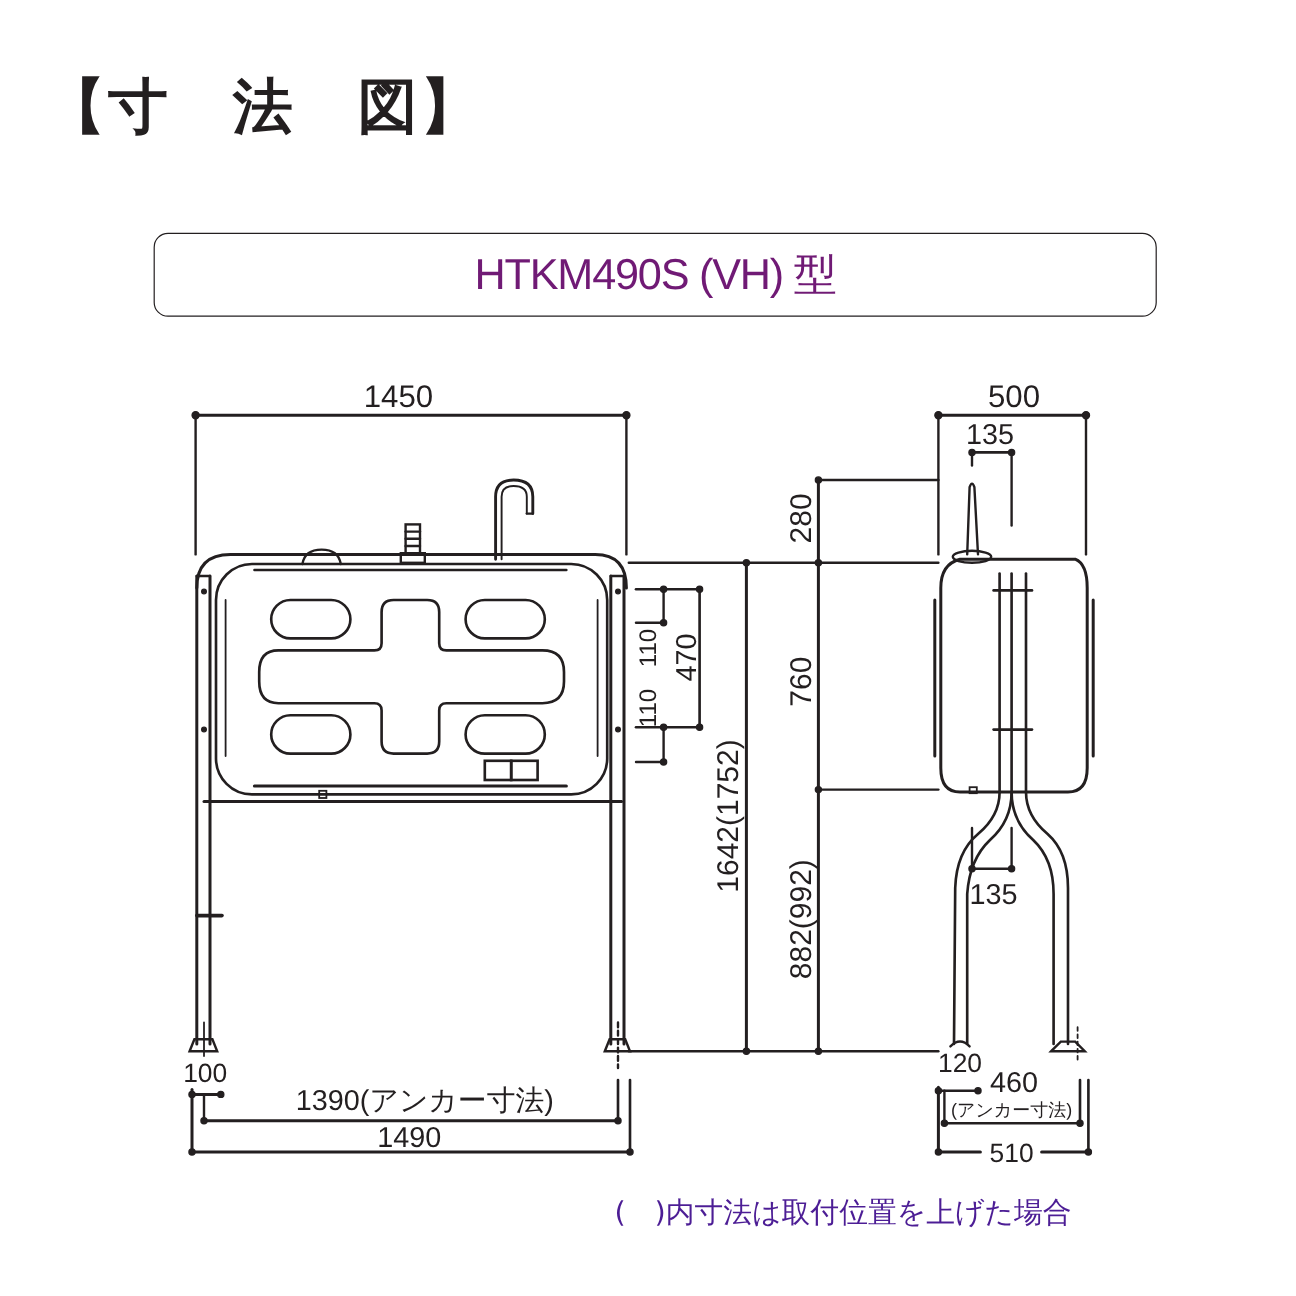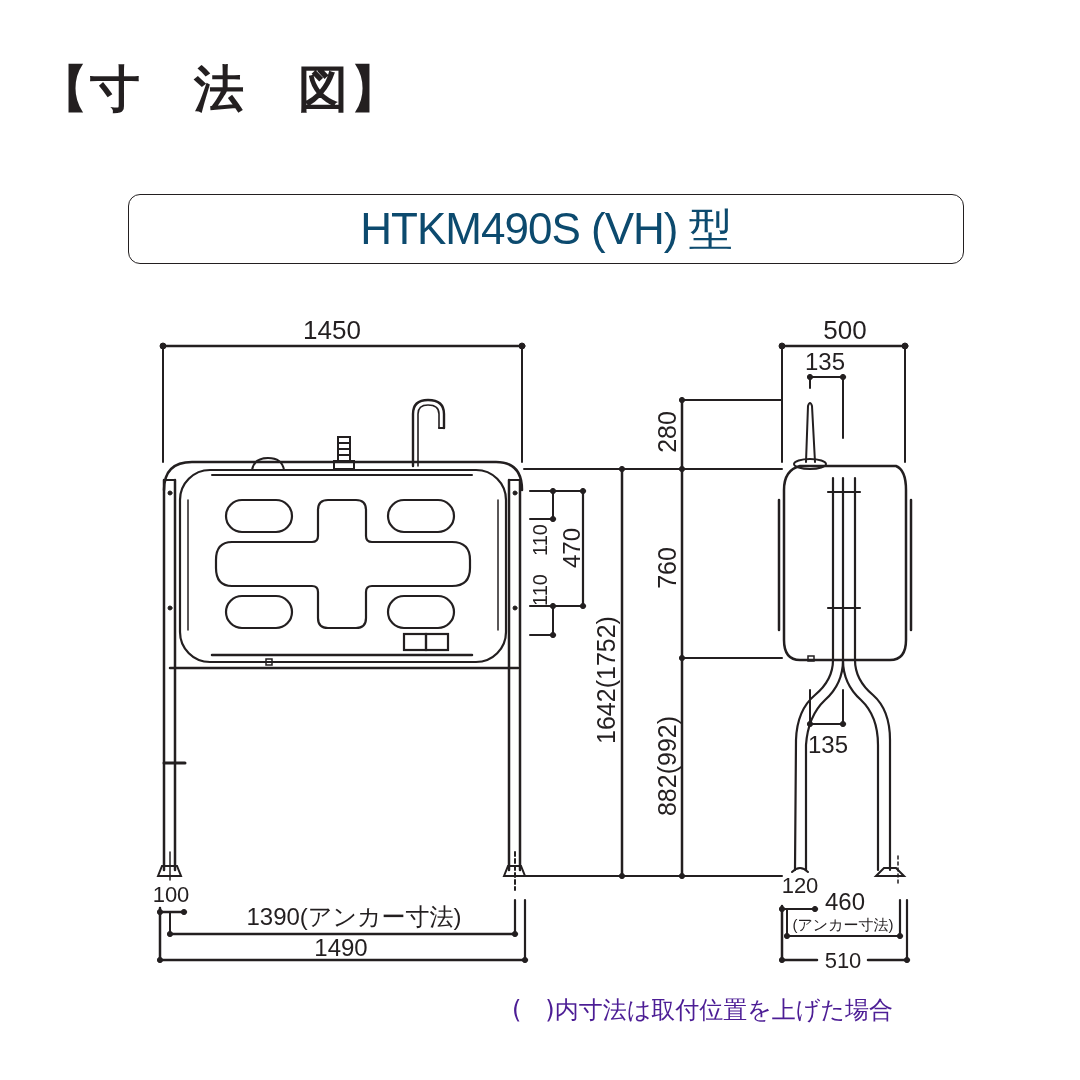--- a/index.html
+++ b/index.html
@@ -3,21 +3,21 @@
 <meta charset="utf-8">
 <style>
   html, body { margin:0; padding:0; background:#ffffff; }
   body { width:1080px; height:1080px; position:relative; overflow:hidden;
          font-family:"DejaVu Sans", "Liberation Sans", sans-serif; color:#231f20; }
   .title { position:absolute; left:38px; top:56px; font-size:50px; font-weight:bold;
            letter-spacing:2px; color:#231f20; white-space:pre; }
   .model-box { position:absolute; left:128px; top:194px; width:836px; height:70px;
                border:1.6px solid #231f20; border-radius:12px; box-sizing:border-box;
                display:flex; align-items:center; justify-content:center; }
-  .model-box span { font-size:44px; font-family:"Liberation Sans", sans-serif; color:#0c4a6e; letter-spacing:-1px; }
+  .model-box span { font-size:36px; font-family:"Liberation Sans", sans-serif; color:#701a75; letter-spacing:-1px; }
   svg.drawing { position:absolute; left:0; top:0; }
   svg text { font-family:"Liberation Sans", sans-serif; fill:#231f20; }
   .note { position:absolute; left:512px; top:994px; font-size:24px; color:#4c1d95; white-space:pre; }
 </style>
 </head>
 <body>
 
 <div class="title">【寸　法　図】</div>
 
 <div class="model-box">

